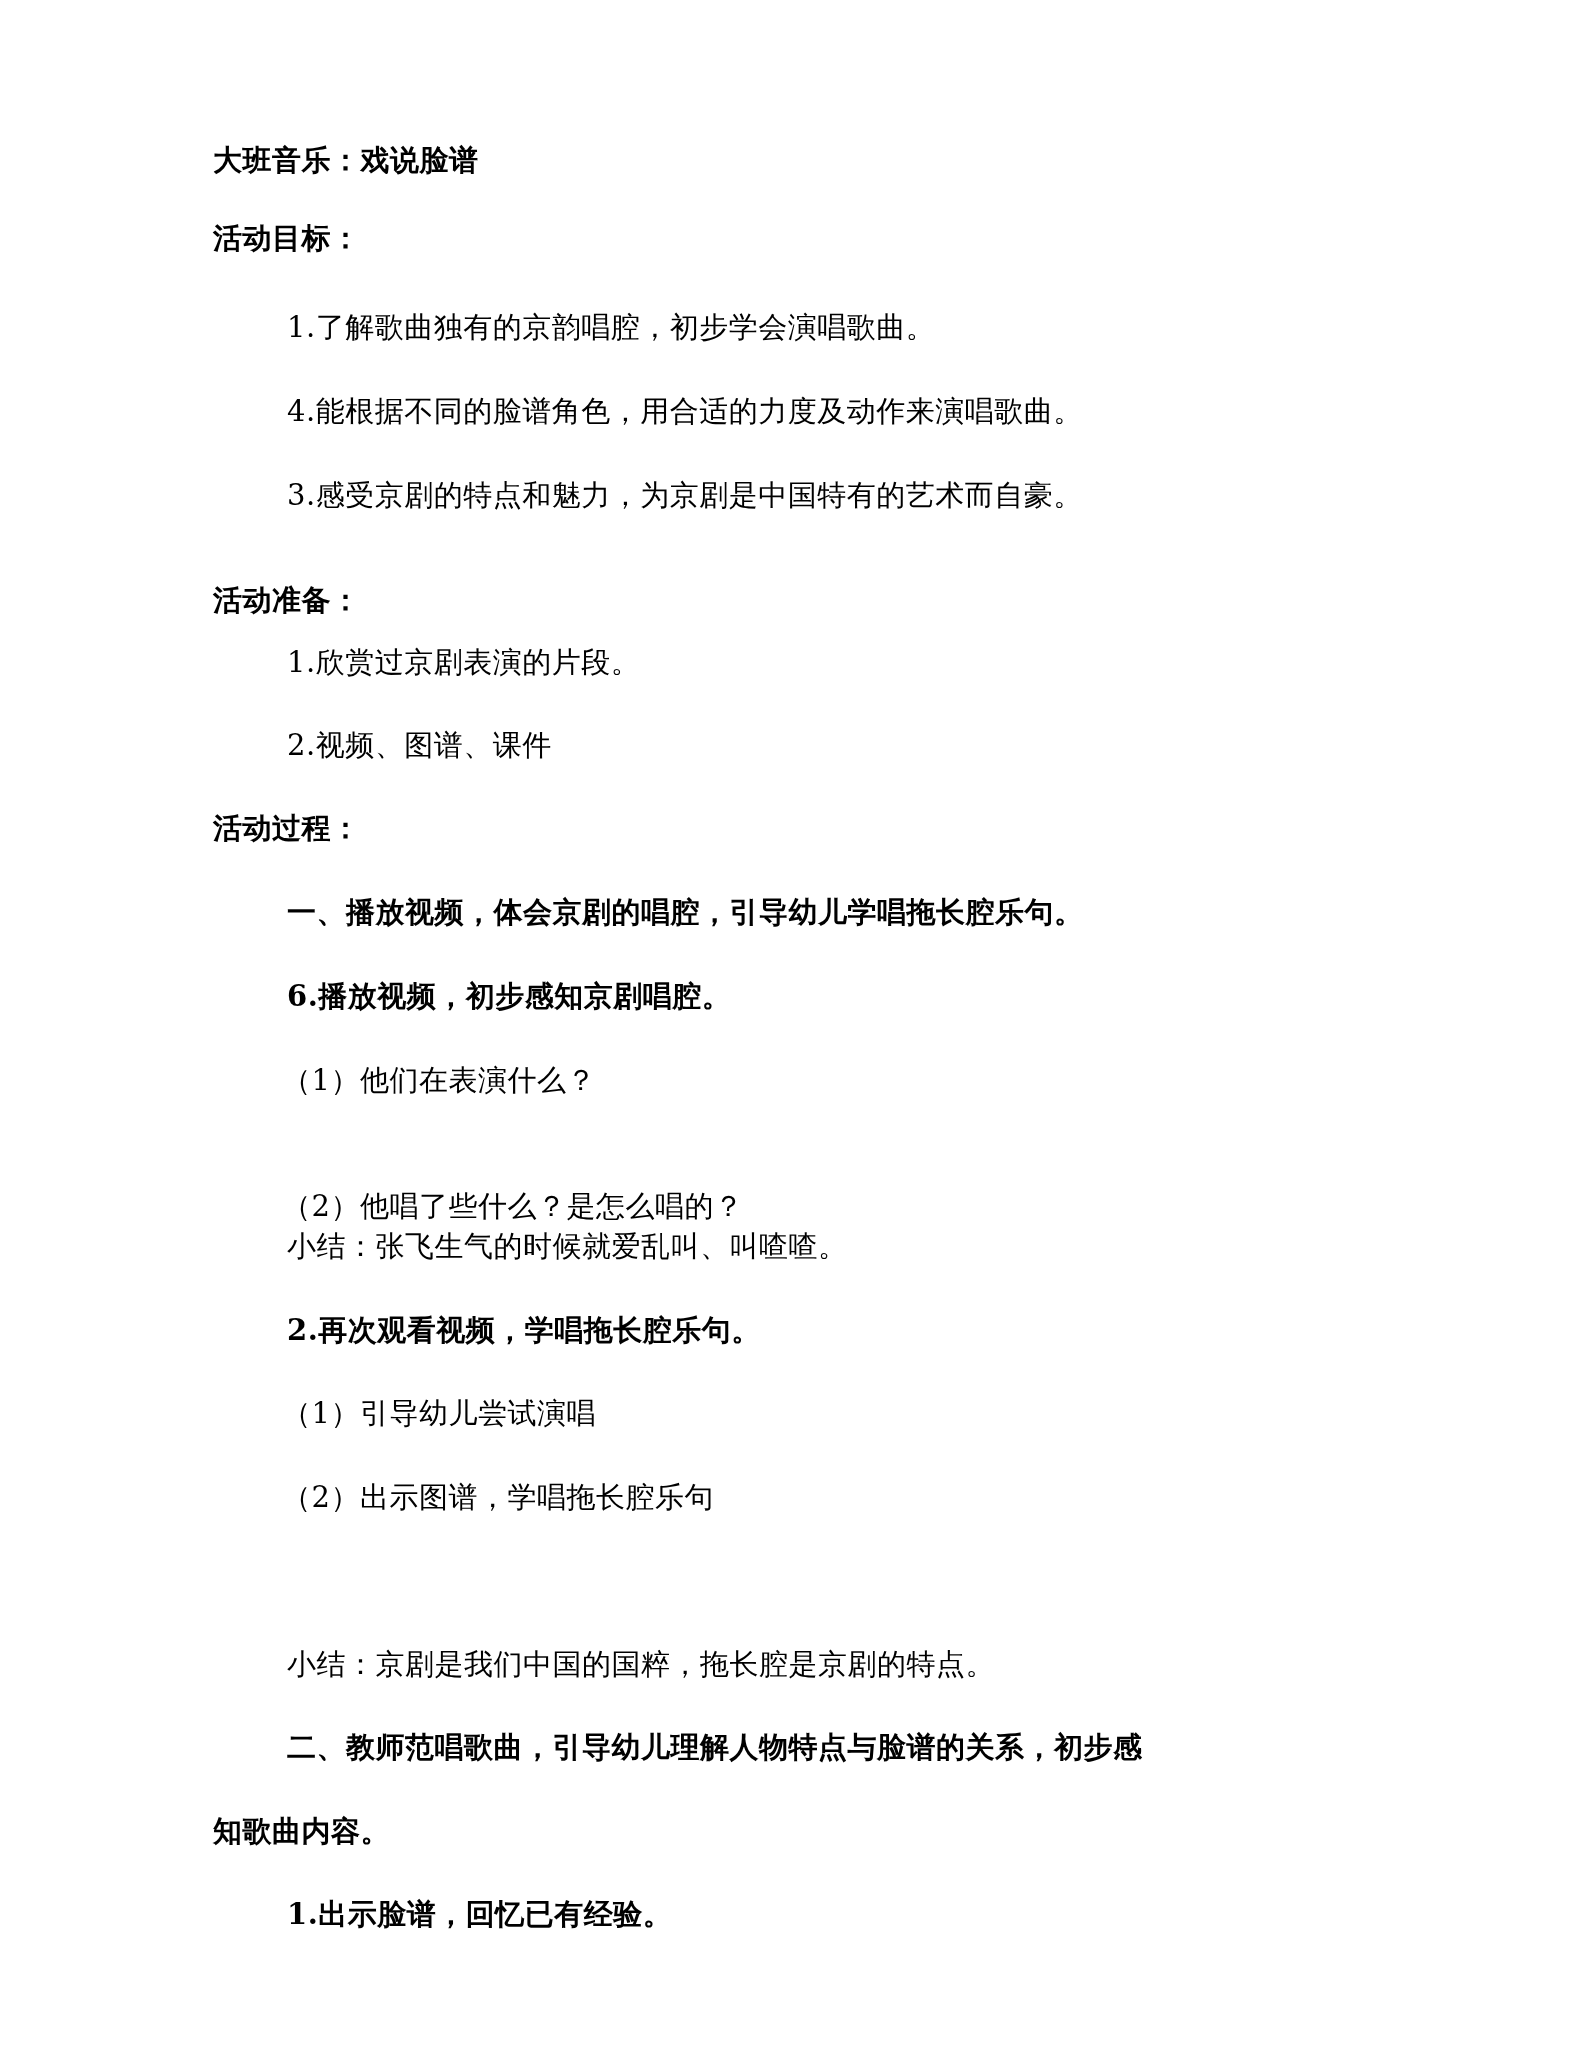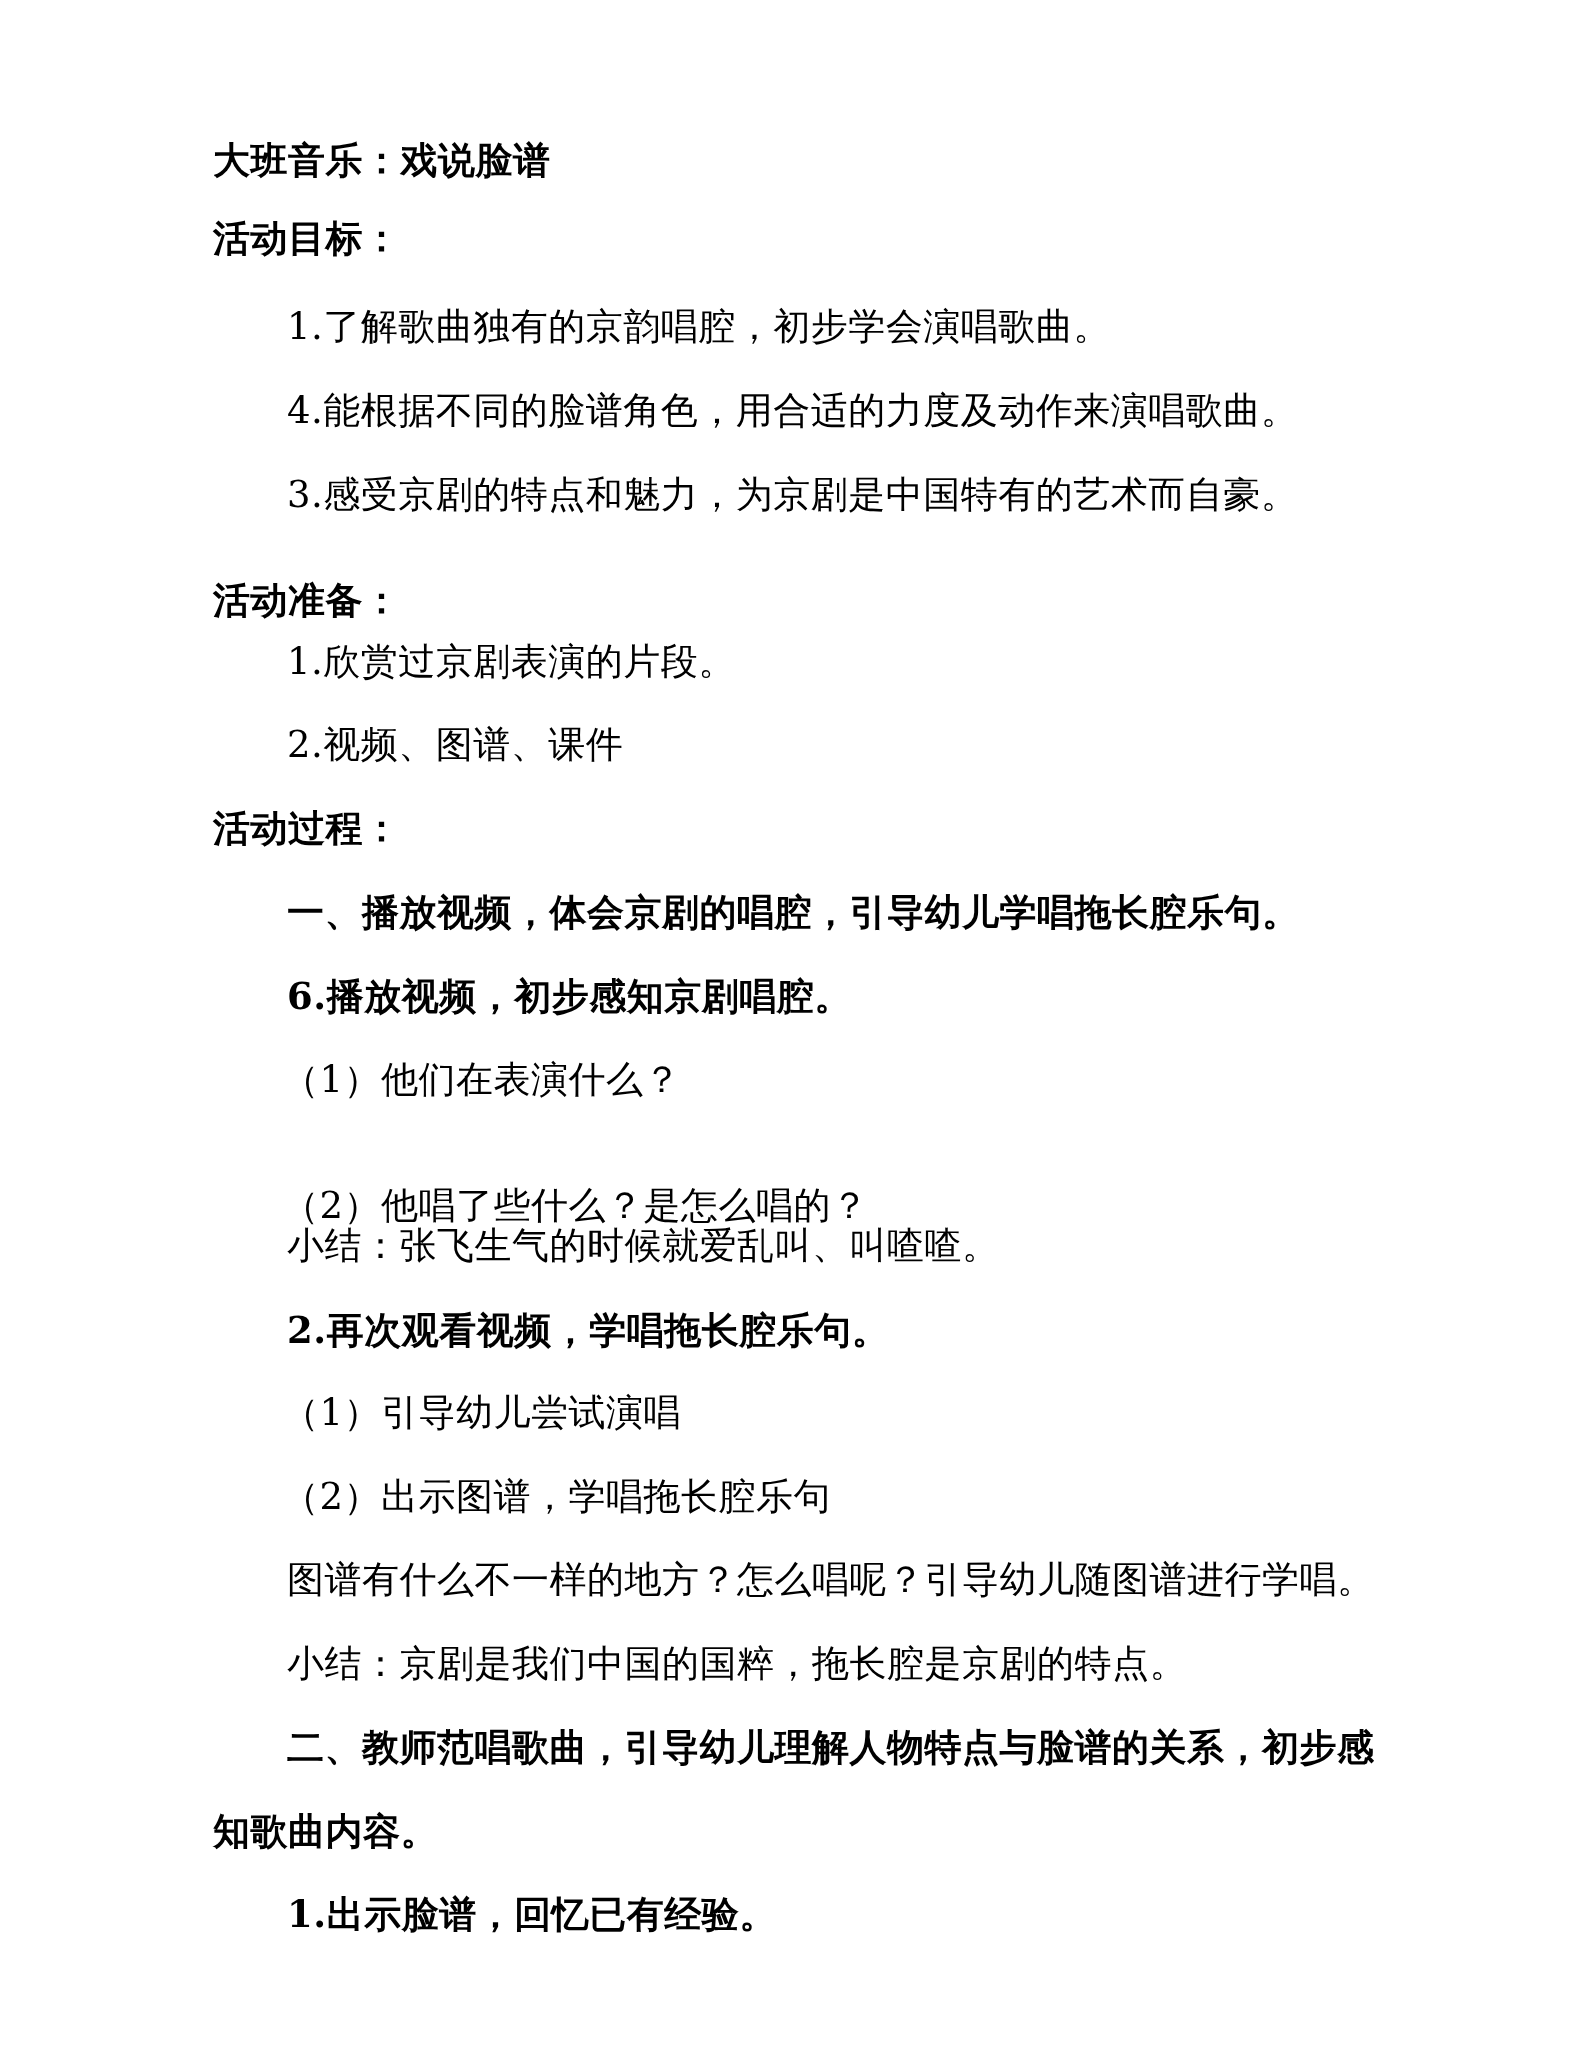--- a/index.html
+++ b/index.html
@@ -21,21 +21,21 @@
       top: 0;
       width: 1586px;
       height: 2067px;
       background: #ffffff;
     }
     .line {
       position: absolute;
       left: 213px;
       height: 50px;
       line-height: 50px;
-      font-size: 37px;
+      font-size: 29px;
       white-space: nowrap;
       letter-spacing: 0.5px;
     }
     .indent {
       left: 287px;
     }
     .indent-paren {
       left: 282px;
     }
     .bold {
@@ -65,20 +65,19 @@
 
   <div class="line indent bold" style="top:887px;">一、播放视频，体会京剧的唱腔，引导幼儿学唱拖长腔乐句。</div>
   <div class="line indent bold" style="top:971px;">6.播放视频，初步感知京剧唱腔。</div>
   <div class="line indent-paren" style="top:1055px;">（1）他们在表演什么？</div>
   <div class="line indent-paren" style="top:1138px;margin-top:43px;">（2）他唱了些什么？是怎么唱的？</div>
   <div class="line indent" style="top:1221px;">小结：张飞生气的时候就爱乱叫、叫喳喳。</div>
 
   <div class="line indent bold" style="top:1305px;">2.再次观看视频，学唱拖长腔乐句。</div>
   <div class="line indent-paren" style="top:1388px;">（1）引导幼儿尝试演唱</div>
   <div class="line indent-paren" style="top:1472px;">（2）出示图谱，学唱拖长腔乐句</div>
-  <div class="line indent" style="top:1555px;">图谱有什么不一样的地方？怎么唱呢？引导幼儿随图谱进行学唱。</div>
   <div class="line indent" style="top:1639px;">小结：京剧是我们中国的国粹，拖长腔是京剧的特点。</div>
 
   <div class="line indent bold" style="top:1722px;">二、教师范唱歌曲，引导幼儿理解人物特点与脸谱的关系，初步感</div>
   <div class="line bold" style="top:1806px;">知歌曲内容。</div>
   <div class="line indent bold" style="top:1889px;">1.出示脸谱，回忆已有经验。</div>
 
 </div>
 
 </body></html>

